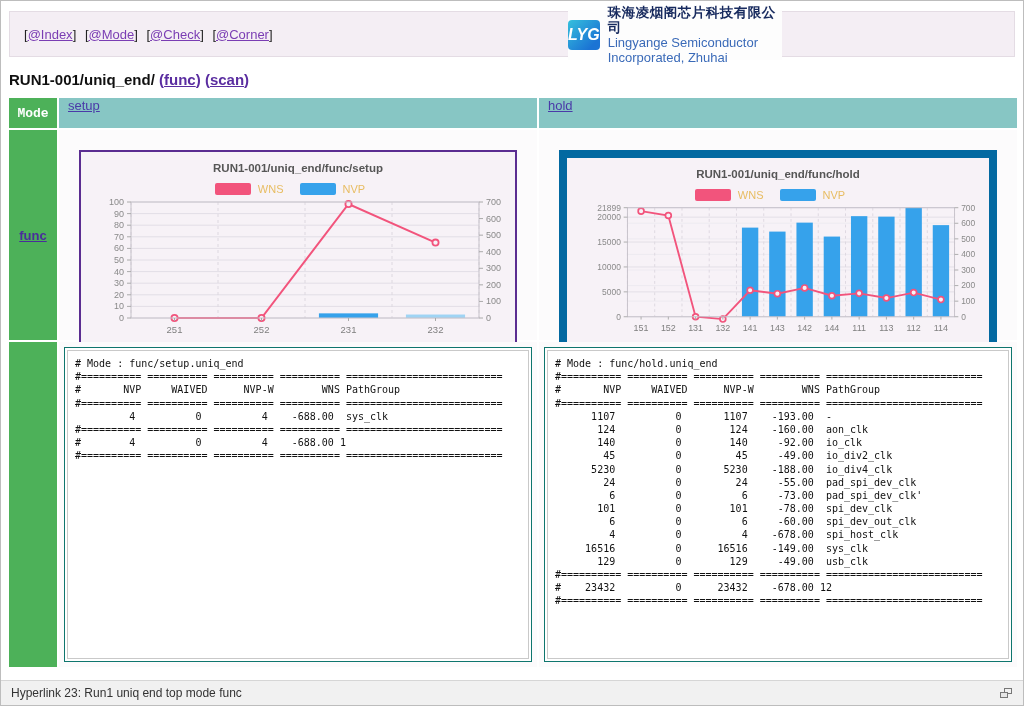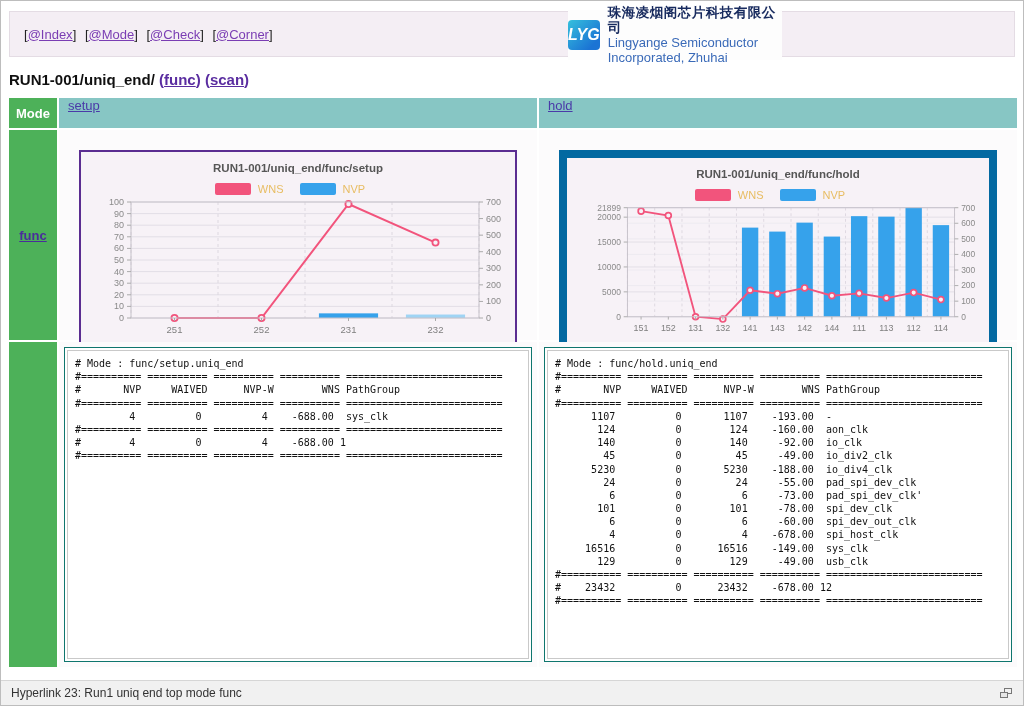--- a/index.html
+++ b/index.html
@@ -37,21 +37,21 @@
   .page-title a{color:#5a2da0;text-decoration:underline;cursor:pointer;}
   .page-title .tlink{color:#5a2da0;}
 
   
   .mode-table{
     display:grid;grid-template-columns:48px 478px 478px;
     grid-template-rows:30px 210px 325px;gap:2px;margin-top:2px;
   }
   .cell{box-sizing:border-box;}
   .cell-green{background:#4db159;display:flex;align-items:center;justify-content:center;}
-  .cell-green.hdr{color:#fff;font-size:13px;font-weight:bold;}
+  .cell-green.hdr{color:#fff;font-size:13px;font-weight:bold;font-family:Liberation Mono, monospace;}
   .cell-green a{color:#4a2c9b;font-weight:bold;font-size:13px;text-decoration:underline;cursor:pointer;}
   .cell-teal{background:#87c6c4;display:flex;align-items:flex-start;padding-left:9px;}
   .cell-teal a{color:#4a3aa8;font-size:13px;text-decoration:underline;cursor:pointer;}
   .cell-body{background:#fcfbfc;}
 
   
   .chart-box{
     margin:20px;height:calc(100% - 8px);box-sizing:border-box;
     background:#f7f2f7;display:flex;flex-direction:column;
   }

